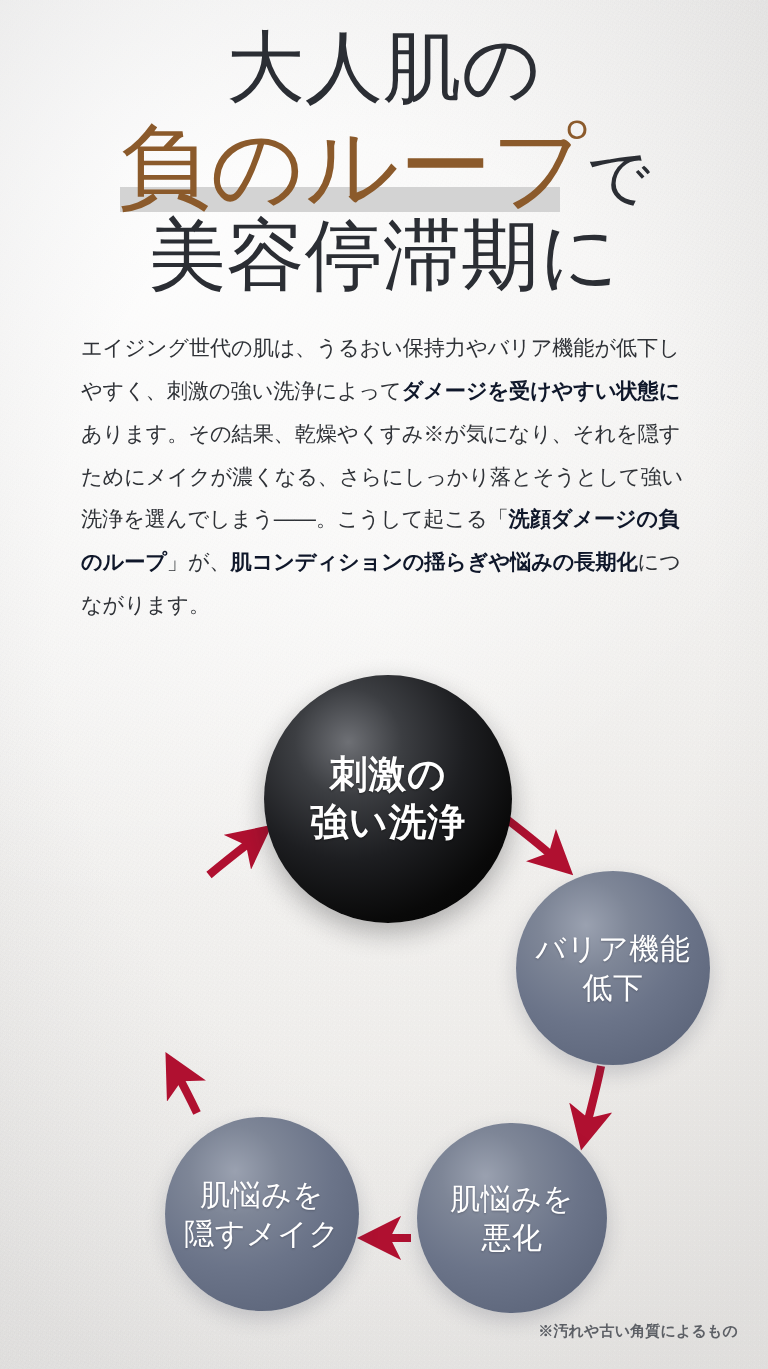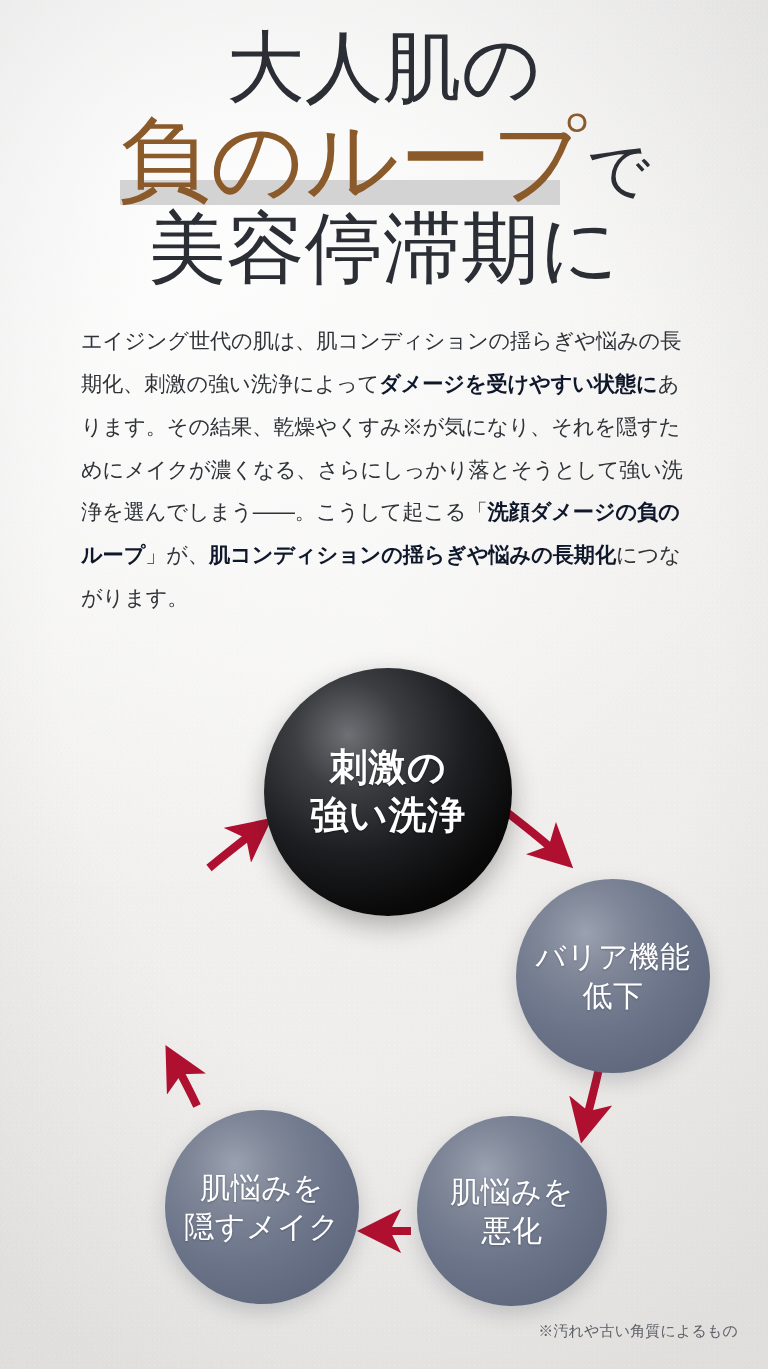--- a/index.html
+++ b/index.html
@@ -49,21 +49,21 @@
     letter-spacing:.015em;
   }
   .hl-line1{
     padding-top:28px;
     font-size:78px;
     line-height:1.02;
     font-weight:400;
   }
   .hl-line2{
     position:relative;
-    margin-top:4px;
+    margin-top:11px;
     font-size:80px;
     line-height:1.05;
     white-space:nowrap;
   }
   .hl-bar{
     position:absolute;
     left:120px;
     top:68px;
     width:440px;
     height:25px;
@@ -143,53 +143,54 @@
     width:194px; height:194px;
     background:
       radial-gradient(circle at 36% 28%, #9aa1b0 0%, #7e8697 24%, #6b7489 52%, #5f687d 78%, #586177 100%);
     box-shadow:0 8px 20px rgba(60,66,82,.22);
     font-size:30px;
     line-height:1.3;
     font-weight:500;
     letter-spacing:.02em;
     text-shadow:0 1px 2px rgba(40,44,56,.35);
   }
-  .node-right  { left:516px; top:235px; }
+  .node-right  { left:516px; top:220px; }
   .node-botright{ left:417px; top:472px; width:190px; height:190px; }
   .node-botleft{ left:165px; top:466px; }
   .node-left   { left:63px;  top:221px; }
 
   
   .footnote{
     position:absolute;
     right:30px;
     bottom:28px;
     font-size:15px;
     color:#5d6066;
     letter-spacing:.01em;
+    font-weight:bold;
   }
 </style>
 </head>
 <body>
 
 <div id="paper-texture"></div>
 <div id="paper-grain"></div>
 <div id="vignette"></div>
 
 <div id="page">
 
   <div class="headline">
     <div class="hl-line1">大人肌の</div>
     <div class="hl-line2">
       <span class="hl-bar"></span><span class="hl-loop">負のループ</span><span class="hl-de">で</span>
     </div>
     <div class="hl-line3">美容停滞期に</div>
   </div>
 
-  <p class="body-copy"><span>エイジング世代の肌は、肌コンディションの揺らぎや悩みの長期化、刺激の強い洗浄によって</span><b>ダメージを受けやすい状態に</b><span>あります。その結果、乾燥やくすみ※が気になり、それを隠すためにメイクが濃くなる、さらにしっかり落とそうとして強い洗浄を選んでしまう——。こうして起こる「</span><b>洗顔ダメージの負のループ</b><span>」が、</span><b>肌コンディションの揺らぎや悩みの長期化</b><span>につながります。</span></p>
+  <p class="body-copy"><span>エイジング世代の肌は、うるおい保持力やバリア機能が低下しやすく、刺激の強い洗浄によって</span><b>ダメージを受けやすい状態に</b><span>あります。その結果、乾燥やくすみ※が気になり、それを隠すためにメイクが濃くなる、さらにしっかり落とそうとして強い洗浄を選んでしまう——。こうして起こる「</span><b>洗顔ダメージの負のループ</b><span>」が、</span><b>肌コンディションの揺らぎや悩みの長期化</b><span>につながります。</span></p>
 
   <div class="diagram">
 
     <svg class="arrows" viewBox="0 0 768 660">
       <defs>
         <marker id="ah" markerWidth="5.4" markerHeight="5.4" refX="3.2" refY="2.7" orient="auto" markerUnits="strokeWidth">
           <path d="M0,0 L5.4,2.7 L0,5.4 L1.35,2.7 z" fill="#b01030"></path>
         </marker>
       </defs>
 

